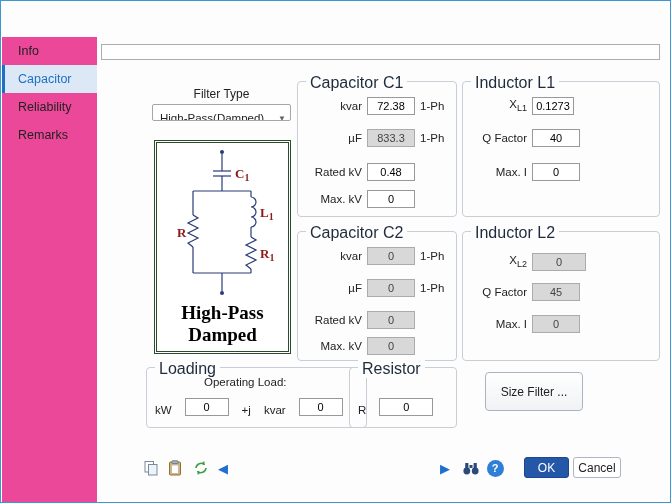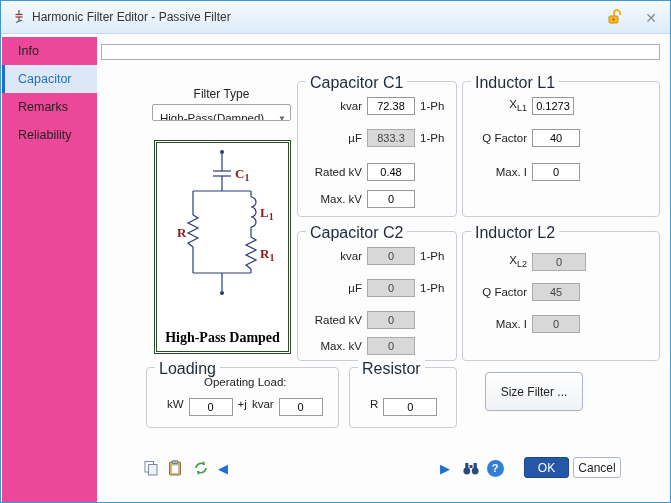--- a/index.html
+++ b/index.html
@@ -34,40 +34,40 @@
   
   .ft-label { position: absolute; left: 151px; top: 86px; width: 139px; text-align: center; font-size: 12px; }
   .select { position: absolute; border: 1px solid #a6a6a6; background: #fff; border-radius: 2px; cursor: default; }
   .ft-select { left: 151px; top: 103px; width: 139px; height: 17px; line-height: 18px; padding: 4px 16px 0 7px; font-size: 11.5px; white-space: nowrap; overflow: hidden; }
   .select .arrow { position: absolute; right: 4px; top: 5px; color: #666; font-size: 8px; }
   
   .diagram { position: absolute; left: 153px; top: 139px; width: 137px; height: 214px; background: #fff; border: 3px double #2c4a2c; }
   .circuit { position: absolute; left: 0; top: 2px; }
   .diagram-caption {
     position: absolute; bottom: 5px; width: 100%; text-align: center;
-    font-family: "Liberation Serif", serif; font-weight: bold; font-size: 14px; color: #000;
+    font-family: "Liberation Serif", serif; font-weight: bold; font-size: 19px; color: #000;
   }
   .circuit line, .circuit path { stroke: #2a3a78; stroke-width: 1.2; fill: none; }
   .circuit .dot { fill: #2a3a78; stroke: none; }
   .circuit text { font-family: "Liberation Serif", serif; font-weight: bold; font-size: 13px; fill: #8b1a1a; stroke: none; }
   .circuit .subts { font-size: 10px; }
   
   .group { position: absolute; border: 1px solid #c9ced6; border-radius: 4px; }
   .gtitle { position: absolute; top: -8px; left: 8px; background: #fdfdfd; padding: 0 4px; font-size: 16px; color: #1e2b3c; white-space: nowrap; }
   .row { position: absolute; left: 6px; right: 6px; height: 19px; display: flex; align-items: center; }
   .lbl { width: 58px; text-align: right; margin-right: 5px; font-size: 11.5px; white-space: nowrap; }
   sub { font-size: 9px; }
   .field {
     width: 48px; height: 18px; border: 1px solid #999; background: #fff;
     text-align: center; font-size: 11px; font-family: inherit; padding: 0 2px;
   }
   .field.disabled { background: #d8d8d8; color: #444; border-color: #ababab; }
   .suffix { margin-left: 5px; font-size: 11.5px; }
   .opload { position: absolute; left: 57px; top: 8px; font-size: 11.5px; }
-  .lrow { position: absolute; left: 20px; top: 30px; display: flex; align-items: flex-start; gap: 5px; font-size: 11.5px; }
+  .lrow { position: absolute; left: 8px; top: 30px; display: flex; align-items: flex-end; gap: 13px; font-size: 11.5px; }
   .lrow .field { width: 44px; }
   
   .size-filter-btn {
     position: absolute; left: 484px; top: 371px; width: 98px; height: 39px;
     border: 1px solid #a9b4c2; border-radius: 4px; background: linear-gradient(#ffffff, #f0f2f5);
     font-size: 12px; font-family: inherit; color: #222;
   }
   .icon-btn { position: absolute; top: 456px; width: 22px; height: 22px; background: none; border: none; display: flex; align-items: center; justify-content: center; }
   .nav-arrow { color: #1f6fd0; font-size: 13px; }
   .bottom-select { left: 231px; top: 456px; width: 199px; height: 21px; line-height: 19px; padding: 0 16px 0 8px; font-size: 12px; white-space: nowrap; overflow: hidden; margin-top: 48px; }
@@ -80,46 +80,26 @@
   .cancel-btn {
     position: absolute; left: 572px; top: 456px; width: 48px; height: 21px;
     background: #fff; border: 1px solid #aeb6c2; border-radius: 3px; font-size: 12px; color: #222; font-family: inherit;
   }
 </style>
 </head>
 <body>
 
 <div class="window">
 
-  <div class="titlebar">
-    <span class="app-icon">
-      <svg width="16" height="16" viewBox="0 0 16 16">
-        <line x1="8" y1="1" x2="8" y2="5" stroke="#555" stroke-width="1.2"></line>
-        <line x1="4.5" y1="5.5" x2="11.5" y2="5.5" stroke="#b03030" stroke-width="1.3"></line>
-        <line x1="4.5" y1="8" x2="11.5" y2="8" stroke="#b03030" stroke-width="1.3"></line>
-        <line x1="8" y1="8" x2="8" y2="12" stroke="#555" stroke-width="1.2"></line>
-        <line x1="5" y1="13.5" x2="11" y2="11" stroke="#555" stroke-width="1.2"></line>
-      </svg>
-    </span>
-    <span class="title-text">Harmonic Filter Editor - Passive Filter</span>
-    <button class="lock-btn">
-      <svg width="18" height="18" viewBox="0 0 18 18">
-        <path d="M8,8 V5.2 a3,3 0 0 1 6,0 V7" fill="none" stroke="#f2a71b" stroke-width="1.8"></path>
-        <rect x="3" y="8" width="9" height="7" rx="1.2" fill="#f7b823" stroke="#d08c0e"></rect>
-        <circle cx="7.5" cy="11.5" r="1.1" fill="#8a5c05"></circle>
-      </svg>
-    </button>
-    <button class="close-btn">✕</button>
-  </div>
 
   <div class="sidebar">
     <div class="side-item">Info</div>
     <div class="side-item active">Capacitor</div>
+    <div class="side-item">Reliability</div>
     <div class="side-item">Remarks</div>
-    <div class="side-item">Reliability</div>
   </div>
 
   <input class="header-field" value="" style="">
 
   <div class="ft-label">Filter Type</div>
   <div class="select ft-select">
     <span>High-Pass(Damped)</span>
     <span class="arrow">▼</span>
   </div>
 
@@ -219,21 +199,21 @@
     <div class="row" style="top:50px">
       <span class="lbl">Q Factor</span>
       <input class="field disabled" value="45" style="">
     </div>
     <div class="row" style="top:82px">
       <span class="lbl">Max. I</span>
       <input class="field disabled" value="0" style="">
     </div>
   </div>
 
-  <div class="group" style="left:145px;top:366px;width:193px;height:61px">
+  <div class="group" style="left:145px;top:366px;width:221px;height:61px">
     <span class="gtitle">Loading</span>
     <span class="opload">Operating Load:</span>
     <div class="lrow">
       <span>kW</span>
       <input class="field" value="0" style="">
       <span>+j</span>
       <span>kvar</span>
       <input class="field" value="0" style="">
     </div>
   </div>

